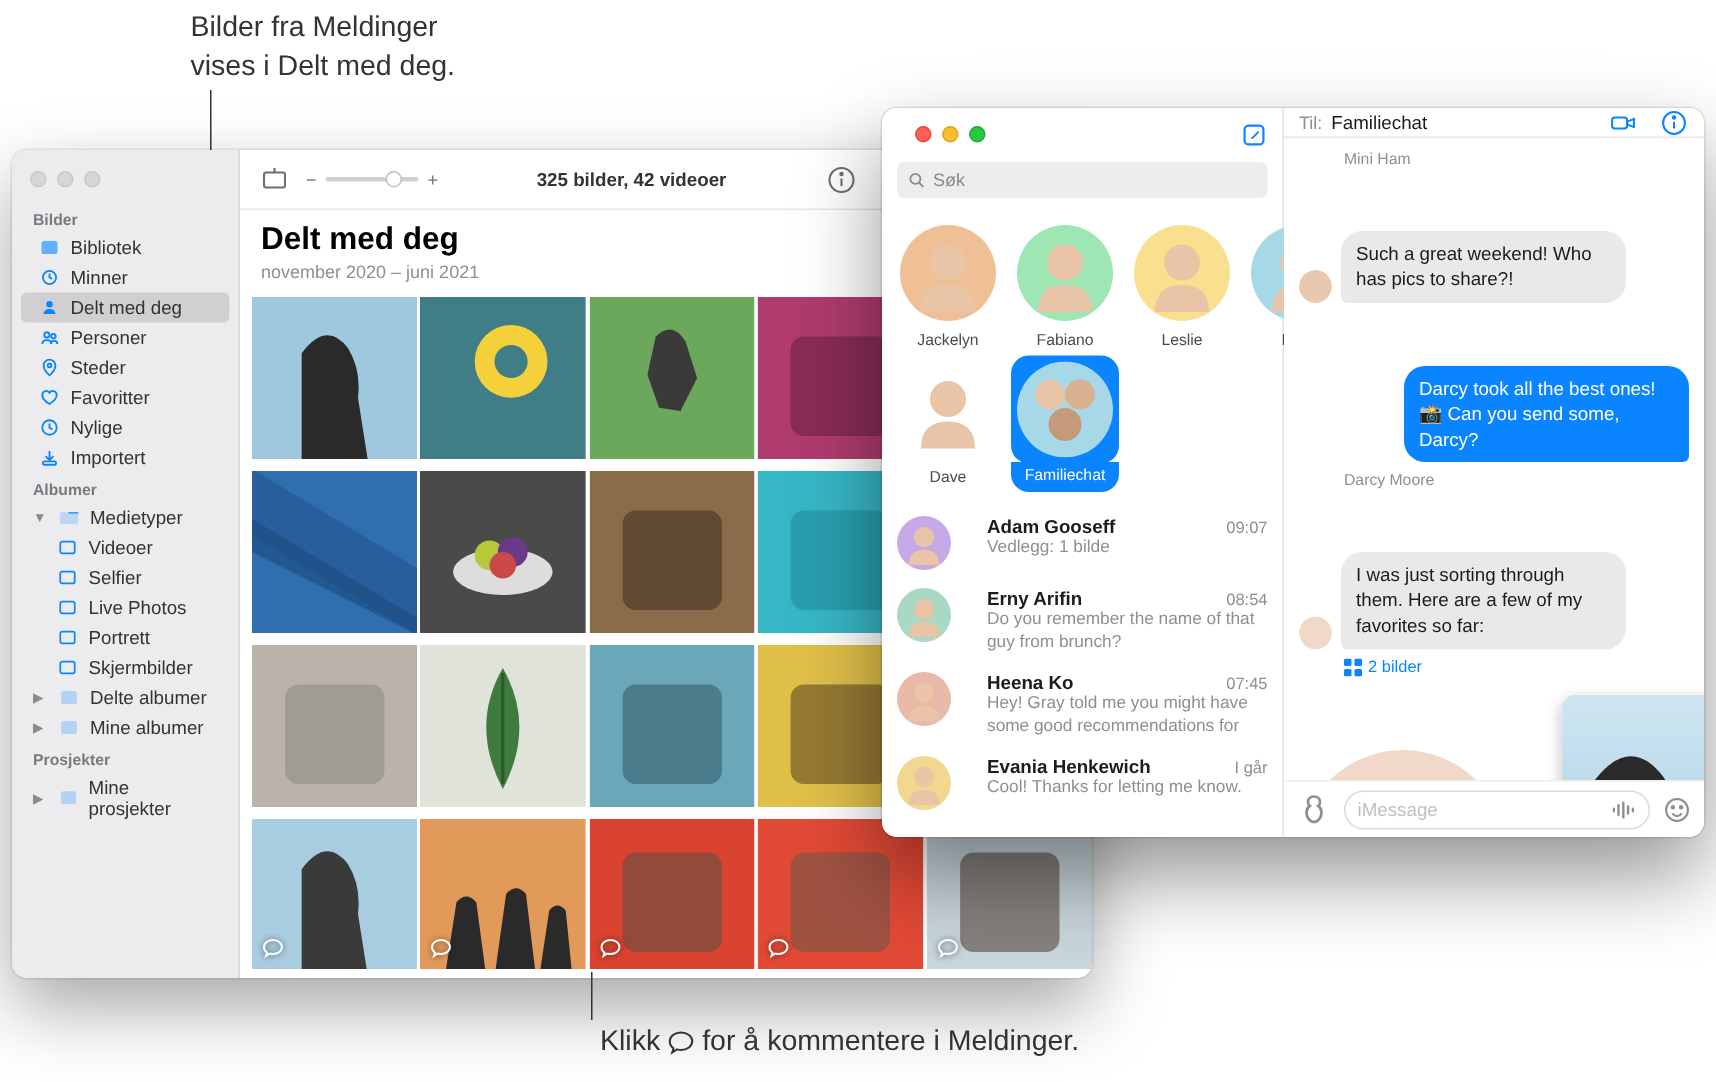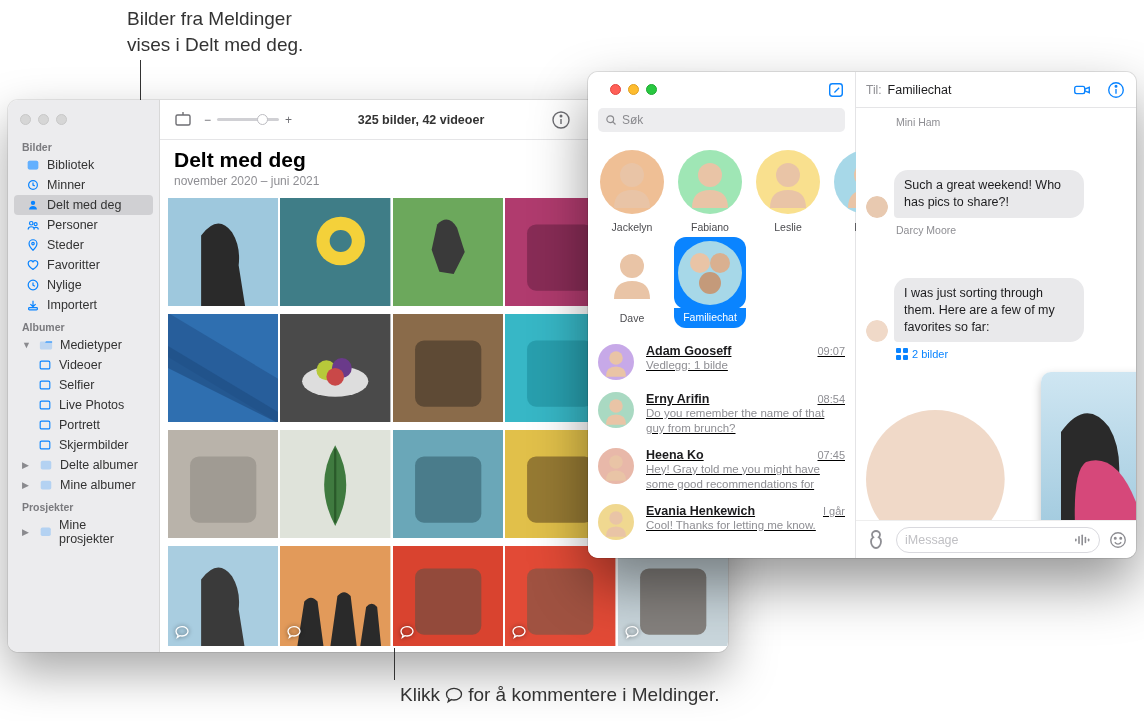--- a/index.html
+++ b/index.html
@@ -58,30 +58,30 @@
 .searchbar { margin: 0 10px 8px; height:24px; background:#ededef; border-radius:5px; display:flex; align-items:center; padding:0 7px; gap:5px; color:#8a8a8e; font-size:12px;}
 
 .pin-grid { display:grid; grid-template-columns: repeat(4, 1fr); gap: 4px 6px; padding: 6px 8px 10px;}
 .pin { display:flex; flex-direction:column; align-items:center; gap:3px;}
 .pin .avatar { width:64px; height:64px; border-radius:50%; }
 .pin .name { font-size:10.5px; color:#4b4b4f;}
 .pin.selected .avatar-wrap { background:#0a84ff; border-radius:12px; padding:4px;}
 .pin.selected .name { color:#fff; background:#0a84ff; border-radius:0 0 12px 12px; width:100%; text-align:center; padding:3px 0 5px; margin-top:-4px;}
 .pin .avatar-wrap { padding:4px;}
 
-.convo { display:flex; gap:12px; padding: 6px 10px; align-items:flex-start; cursor:default;text-decoration:underline;}
+.convo { display:flex; gap:24px; padding: 6px 10px; align-items:flex-start; cursor:default;}
 .convo .av { width:36px; height:36px; border-radius:50%; flex: none;}
 .convo .body { flex:1; min-width:0;}
 .convo .row1 { display:flex; justify-content:space-between; align-items:baseline;}
 .convo .nm { font-size:12.5px; font-weight:600; color:#1c1c1e;}
 .convo .tm { font-size:11px; color:#8e8e93;}
 .convo .prev { font-size:11.5px; color:#8e8e93; line-height:1.3; max-height:2.6em; overflow:hidden;}
 
 .msg-right { flex:1; display:flex; flex-direction:column; background:#fff;}
-.msg-header { height:36px; border-bottom:1px solid #e5e5e7; display:flex; align-items:center; padding: 0 10px; gap:6px;}
+.msg-header { height:20px; border-bottom:1px solid #e5e5e7; display:flex; align-items:center; padding: 0 10px; gap:6px;}
 .msg-header .to-label { font-size:12px; color:#8e8e93;}
 .msg-header .to-name { font-size:12.5px; color:#1c1c1e; flex:1;}
 .msg-header .hicon { width:20px; height:20px; color:#0a84ff; margin-left:8px;}
 .thread { flex:1; padding: 8px 10px; overflow:hidden; display:flex; flex-direction:column; gap:6px;}
 .sender { font-size:10.5px; color:#8e8e93; padding-left:30px;}
 .bubble-row { display:flex; gap:6px; align-items:flex-end;}
 .bubble-row.right { justify-content:flex-end;}
 .bubble-row .av-s { width:22px; height:22px; border-radius:50%; flex:none;}
 .msg-bubble { max-width: 190px; padding:7px 10px; border-radius: 14px; font-size:12.5px; line-height:1.35;margin-top:36px;}
 .msg-bubble.grey { background:#e9e9eb; color:#1c1c1e; border-bottom-left-radius:4px;}
@@ -674,20 +674,23 @@
     </div>
 
     <div class="thread">
       <div class="sender">Mini Ham</div>
       <div class="bubble-row">
         <svg class="av-s" viewBox="0 0 10 10">
             <circle cx="5" cy="5" r="5" fill="#e8c9b0"></circle>
           </svg>
         <div class="msg-bubble grey">Such a great weekend! Who has pics to share?!</div>
       </div>
+      <div class="bubble-row right">
+        <div class="msg-bubble blue">Darcy took all the best ones! 📸 Can you send some, Darcy?</div>
+      </div>
       <div class="sender">Darcy Moore</div>
       <div class="bubble-row">
         <svg class="av-s" viewBox="0 0 10 10">
             <circle cx="5" cy="5" r="5" fill="#f0d9c8"></circle>
           </svg>
         <div class="msg-bubble grey">I was just sorting through them. Here are a few of my favorites so far:</div>
       </div>
 
       <div class="attach-label">
         <svg width="12" height="12" viewBox="0 0 12 12" fill="currentColor">

